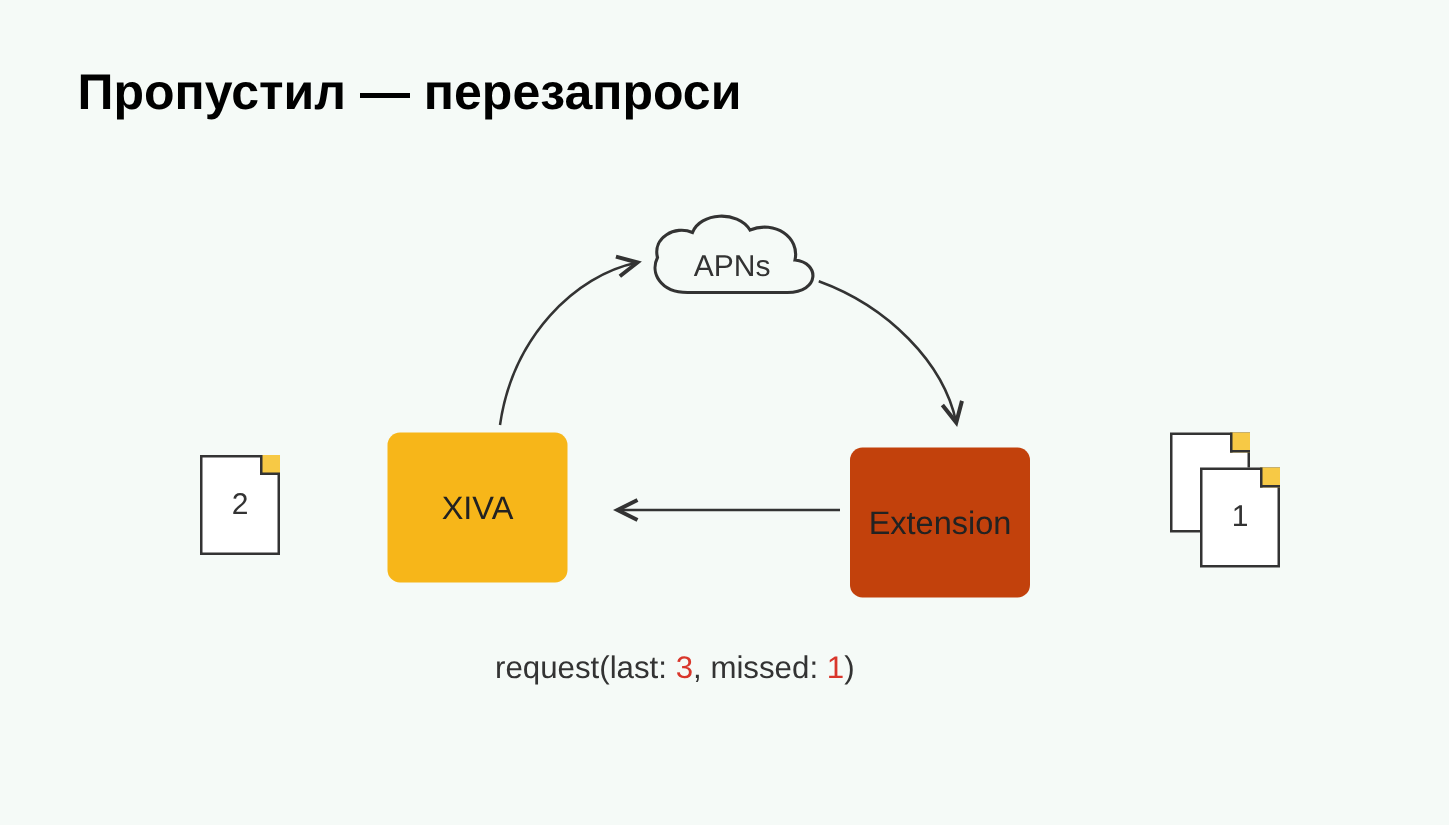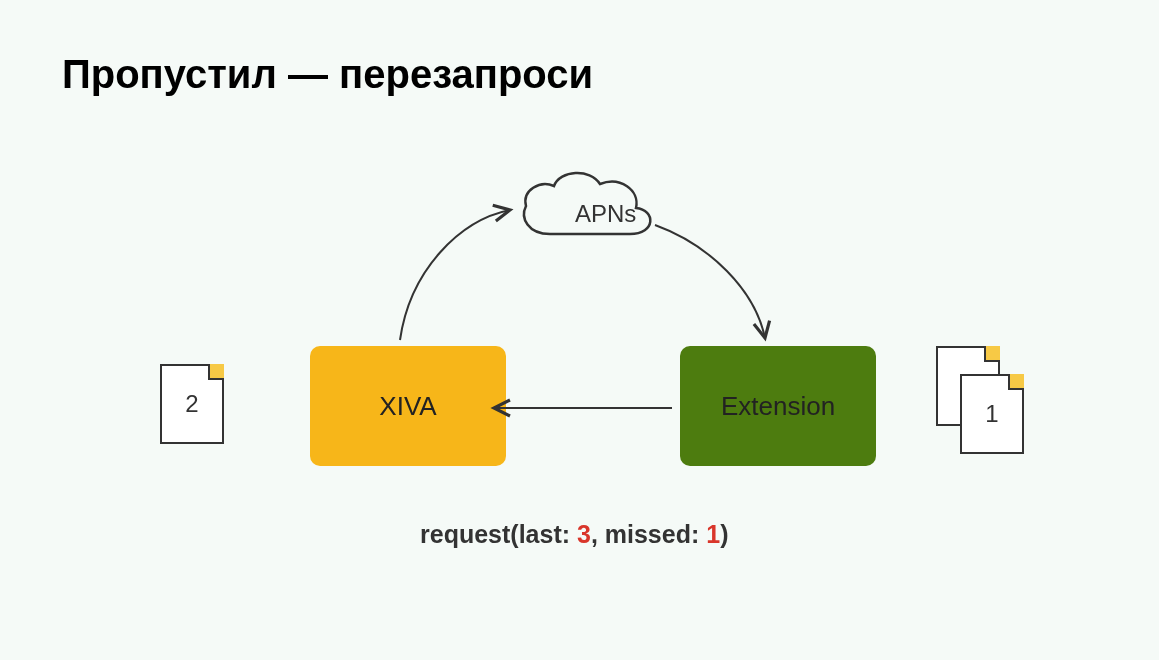--- a/index.html
+++ b/index.html
@@ -48,31 +48,31 @@
       position: absolute;
       width: 100%;
       text-align: center;
       top: 50%;
       transform: translateY(-50%);
       font-size: 24px;
       color: #333;
     }
     .box {
       position: absolute;
-      width: 196px;
+      width: 144px;
       height: 120px;
       border-radius: 10px;
       display: flex;
       align-items: center;
       justify-content: center;
       font-size: 26px;
       color: #222;
     }
     .box-xiva { background: #f7b619; }
-    .box-ext { background: #4d7c0f; }
+    .box-ext { background: #c2410c; margin-top: 12px; }
     .cloud {
       position: absolute;
       width: 148px;
       height: 80px;
     }
     .cloud-label {
       position: absolute;
       font-size: 24px;
       color: #333;
     }
@@ -115,33 +115,33 @@
     <div class="num">3</div>
   </div>
   <div class="page-icon" style="left:960px; top:374px;">
     <div class="fold"></div>
     <div class="num">1</div>
   </div>
 
   <svg class="cloud" style="left:512px; top:168px;" viewBox="0 0 148 80">
     <path d="M38 66 C16 66 8 50 14 38 C10 22 28 12 42 18 C48 2 78 0 88 16 C108 8 128 22 124 40 C144 42 144 66 118 66 Z" fill="none" stroke="#333" stroke-width="2.5"></path>
   </svg>
-  <div class="cloud-label" style="left:555px; top:200px;margin-left:20px;">APNs</div>
+  <div class="cloud-label" style="left:555px; top:200px;">APNs</div>
 
   <svg class="arrows">
     <defs>
       <marker id="ah" markerWidth="12" markerHeight="12" refX="9" refY="5" orient="auto">
         <path d="M1 1 L9 5 L1 9" fill="none" stroke="#333" stroke-width="1.6"></path>
       </marker>
     </defs>
 
     <path d="M400 340 C410 270 460 220 510 210" fill="none" stroke="#333" stroke-width="2" marker-end="url(#ah)"></path>
 
     <path d="M655 225 C710 245 755 290 765 338" fill="none" stroke="#333" stroke-width="2" marker-end="url(#ah)"></path>
 
     <path d="M672 408 L494 408" fill="none" stroke="#333" stroke-width="2" marker-end="url(#ah)"></path>
   </svg>
 
-  <div class="request-line" style="left:420px; top:520px;font-weight:bold;">
+  <div class="request-line" style="left:396px; top:520px;">
     <span>request(last: </span><span class="red">3</span><span>, missed: </span><span class="red">1</span><span>)</span>
   </div>
 
 </div>
 
 </body></html>

